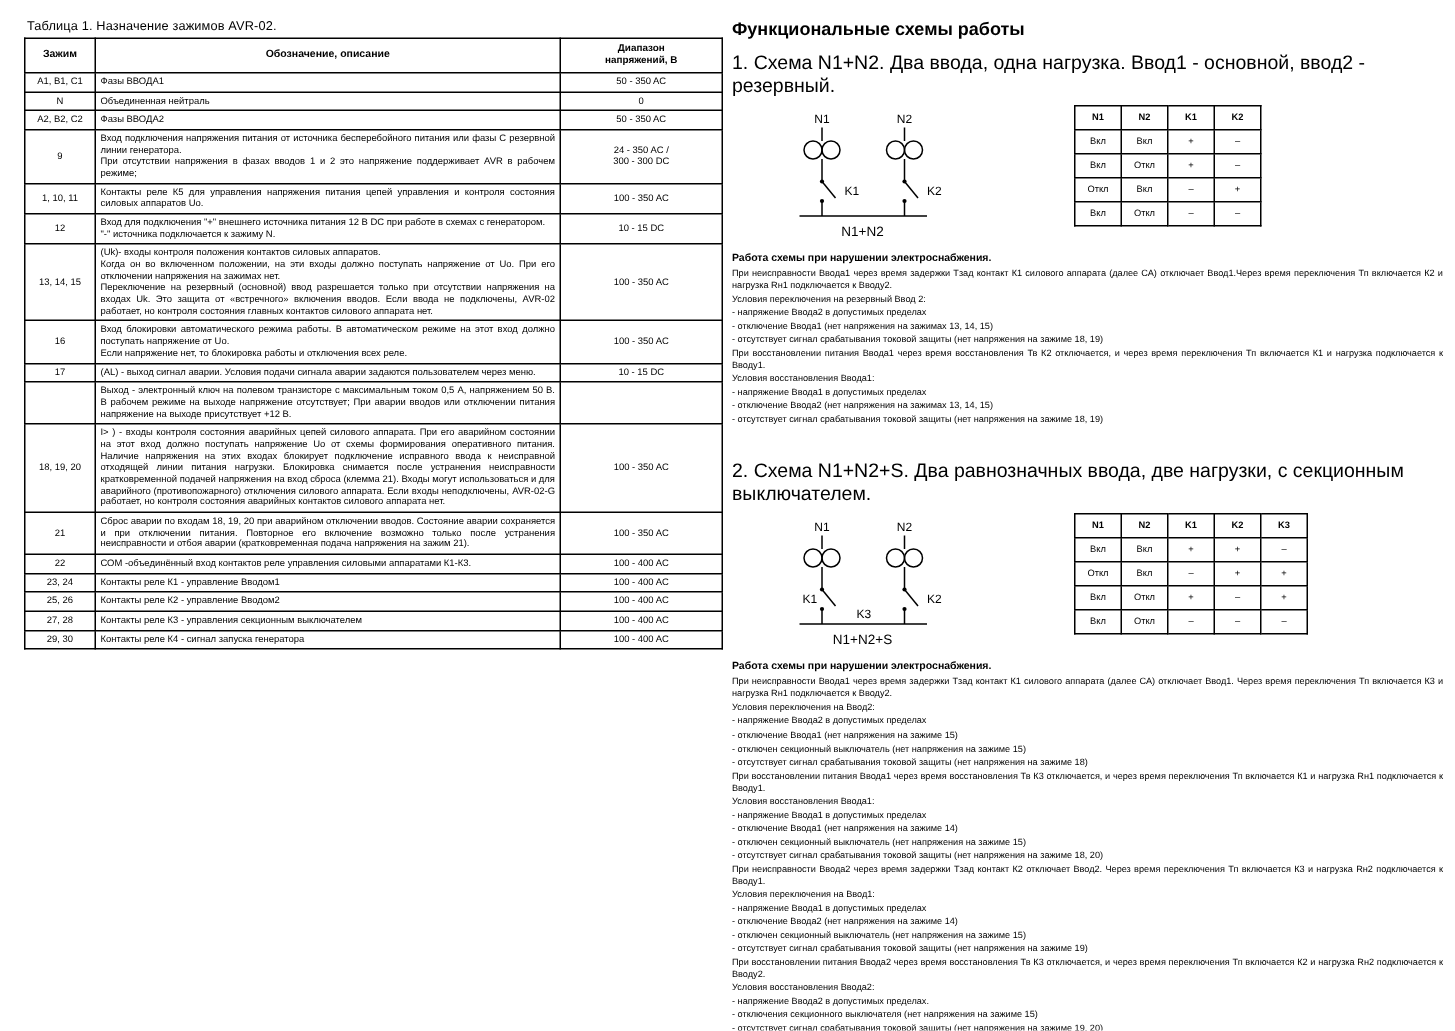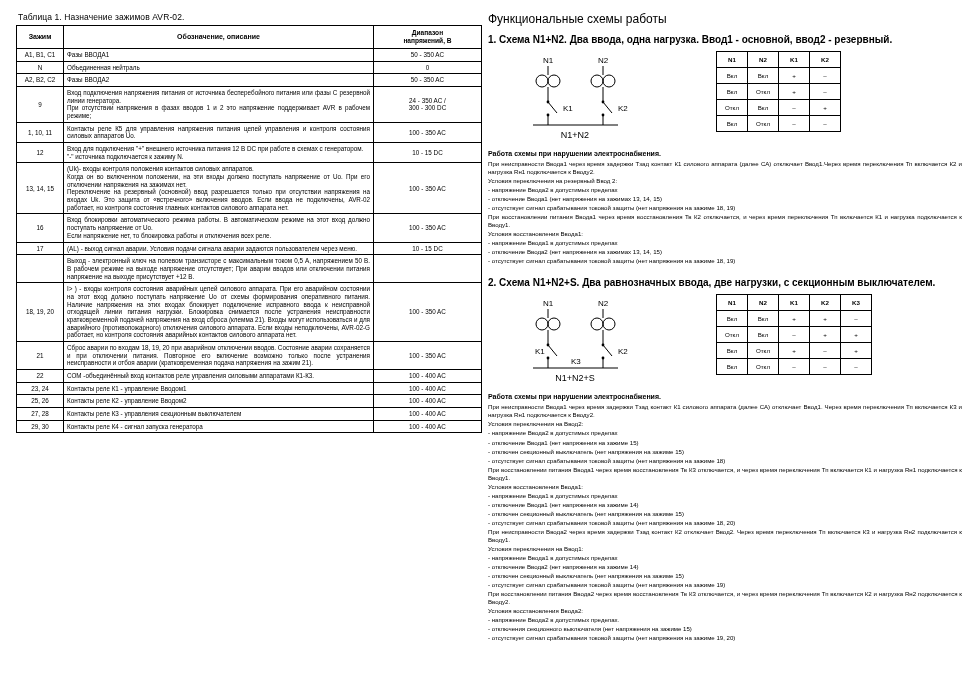--- a/index.html
+++ b/index.html
@@ -61,26 +61,26 @@
   .c-term { width: 42px; text-align: center; }
   .c-desc { width: 305px; text-align: left; }
   .c-volt { width: 103px; text-align: center; }
   td.c-desc { text-align: justify; }
   td.c-term, td.c-volt { text-align: center; }
   .th-sub { font-weight: bold; font-size: 6.6px; display:block; }
 
   
   h2.sect-title {
     font-size: 12px;
+    font-weight: bold;
+    margin: 4px 0 8px 0;
+  }
+  .scheme-head {
+    font-size: 13px;
     font-weight: normal;
-    margin: 4px 0 8px 0;
-  }
-  .scheme-head {
-    font-size: 10px;
-    font-weight: bold;
     margin: 0 0 6px 0;
   }
   .scheme-row {
     display: flex;
     align-items: flex-start;
     gap: 28px;
     margin-bottom: 6px;
   }
   .diagram {
     width: 200px;
@@ -108,21 +108,21 @@
     font-size: 7px;
     font-weight: bold;
     margin: 7px 0 3px 0;
   }
   .body-text {
     font-size: 6.1px;
     line-height: 1.32;
     text-align: justify;
     margin: 0 0 1px 0;
   }
-  .block-gap { margin-top: 12px; }
+  .block-gap { margin-top: 22px; }
 </style>
 </head>
 <body>
 
 <div class="page">
 
   <div class="col-left">
     <div class="table-caption">Таблица 1.  Назначение зажимов  AVR-02.</div>
     <table class="zacim">
       <thead>

